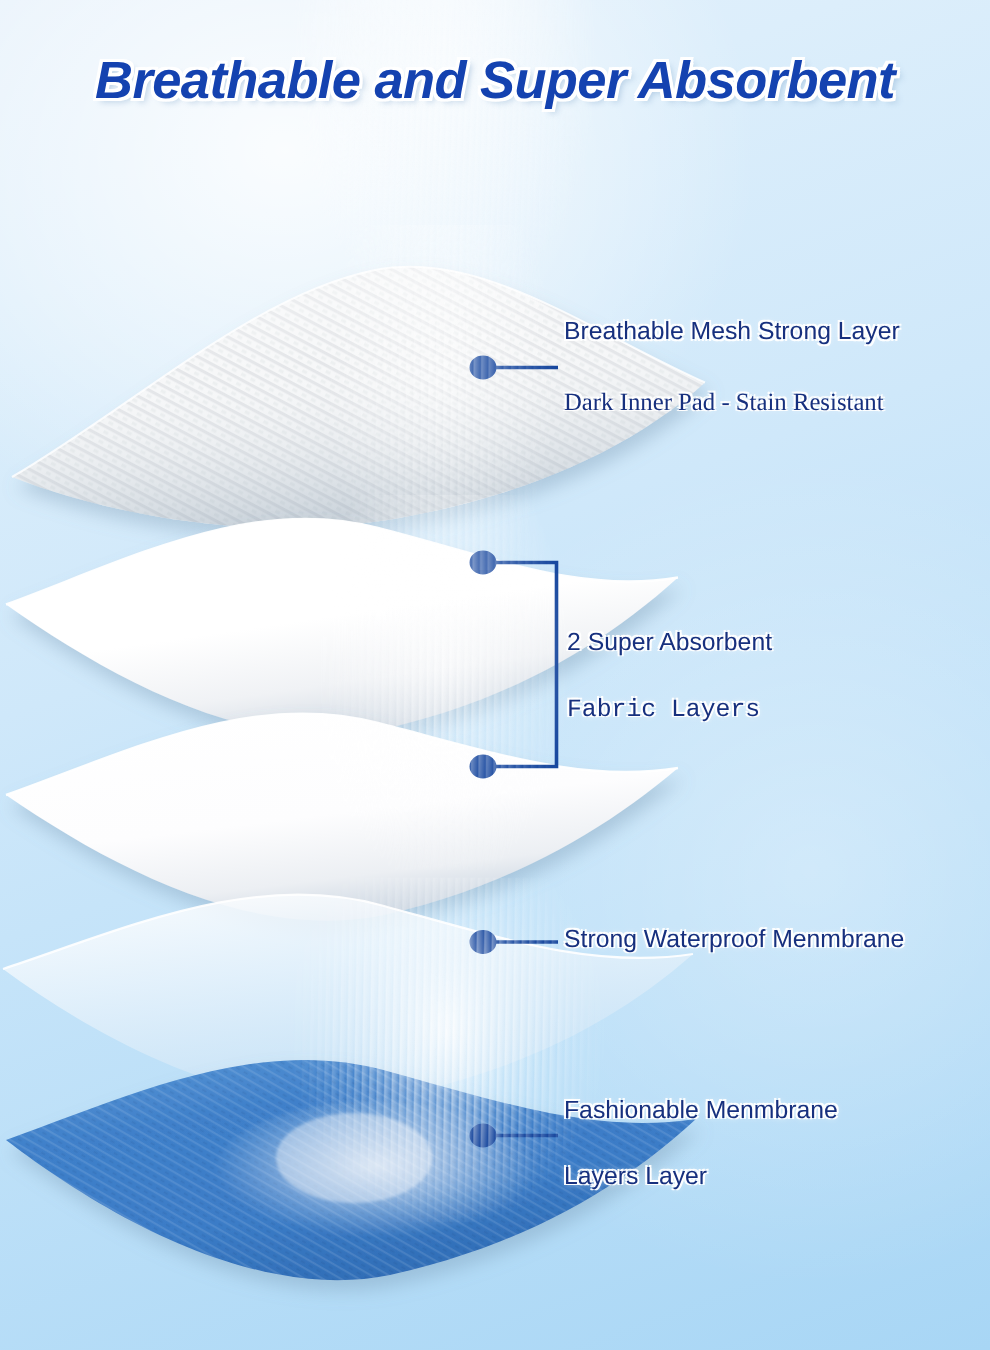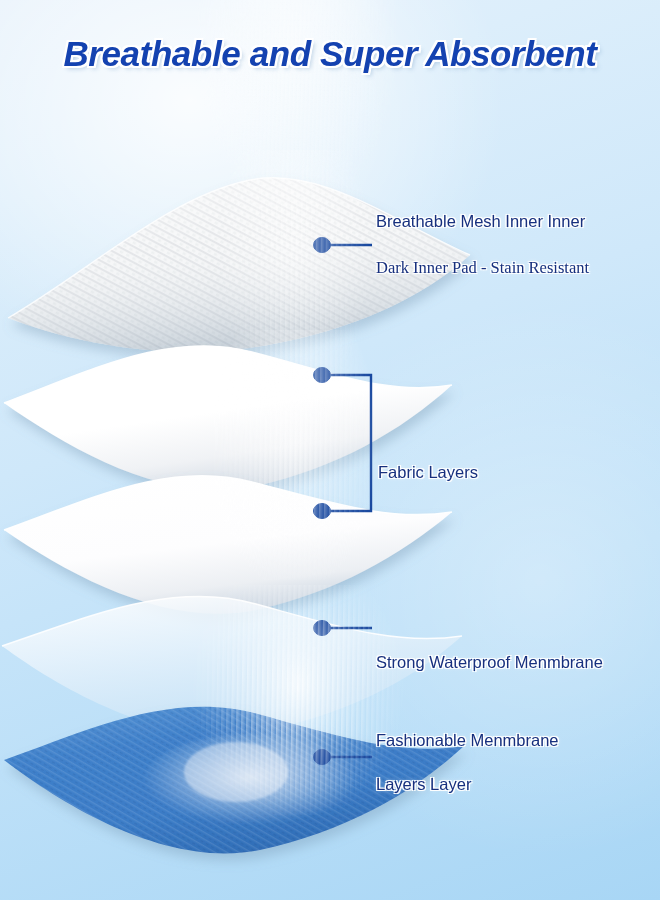--- a/index.html
+++ b/index.html
@@ -119,22 +119,22 @@
     text-shadow:
       -1.3px -1.3px 0 rgba(255,255,255,0.95),
        1.3px -1.3px 0 rgba(255,255,255,0.95),
       -1.3px  1.3px 0 rgba(255,255,255,0.95),
        1.3px  1.3px 0 rgba(255,255,255,0.95),
        0 0 4px rgba(255,255,255,0.9);
   }
   #label-mesh      { left: 376px; top: 212px; }
   #label-darkpad   { left: 376px; top: 258px; font-family: Liberation Serif, serif; }
   #label-absorb1   { left: 378px; top: 419px; }
-  #label-absorb2   { left: 378px; top: 463px; }
-  #label-membrane  { left: 376px; top: 617px; margin-top: 36px; }
+  #label-absorb2   { left: 378px; top: 463px; font-family: Liberation Mono, monospace; }
+  #label-membrane  { left: 376px; top: 617px; }
   #label-outer1    { left: 376px; top: 731px; }
   #label-outer2    { left: 376px; top: 775px; }
 </style>
 </head>
 <body>
 
 <div id="poster">
 
   <div id="glow-tl"></div>
   <div id="glow-right"></div>
@@ -253,24 +253,25 @@
       </g>
     </g>
   </svg>
 
   <div class="water-stream" id="stream-mid1"></div>
   <div class="water-stream" id="stream-mid2"></div>
   <div class="water-stream" id="stream-low"></div>
 
   <div id="title">Breathable and Super Absorbent</div>
 
-  <div class="callout-text" id="label-mesh">Breathable Mesh Inner Inner</div>
+  <div class="callout-text" id="label-mesh">Breathable Mesh Strong Layer</div>
 
   <div class="callout-text" id="label-darkpad">Dark Inner Pad  - Stain Resistant</div>
 
+  <div class="callout-text" id="label-absorb1">2 Super Absorbent</div>
 
   <div class="callout-text" id="label-absorb2">Fabric Layers</div>
 
   <div class="callout-text" id="label-membrane">Strong Waterproof Menmbrane</div>
 
   <div class="callout-text" id="label-outer1">Fashionable Menmbrane</div>
 
   <div class="callout-text" id="label-outer2">Layers Layer</div>
 
 </div>

